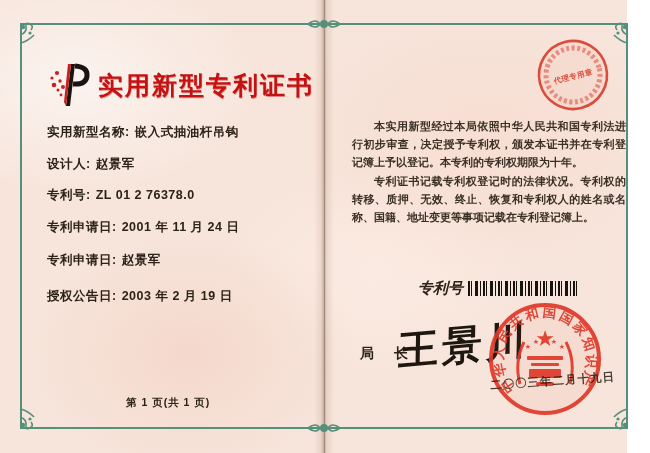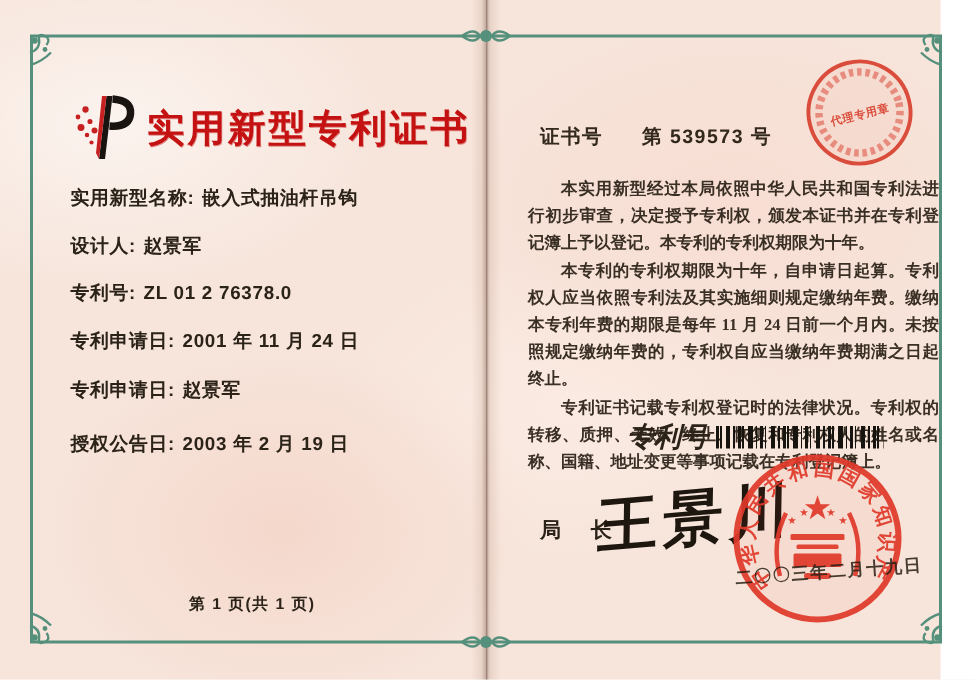--- a/index.html
+++ b/index.html
@@ -59,21 +59,21 @@
     transform:rotate(-14deg); opacity:.92; }
   .agent-seal .center-text{ position:absolute; left:8px; top:34px; width:58px; text-align:center;
     font-size:7.5px; font-weight:bold; color:#d8402e; letter-spacing:.5px; }
 
   .body-text{ position:absolute; left:352px; top:117px; width:274px; color:#3a2f24;
     font-size:11px; line-height:18.2px; text-align:justify; font-weight:bold;
     font-family:"Liberation Serif", serif; }
   .body-text p{ text-indent:2em; margin:0; }
 
   .barcode-row{ position:absolute; left:418px; top:279px; display:flex; align-items:center; }
-  .barcode-label{ font-size:18px; font-weight:bold; font-style:italic; color:#2b2218; margin-right:5px;
+  .barcode-label{ font-size:15px; font-weight:bold; font-style:italic; color:#2b2218; margin-right:5px;
     font-family:"Liberation Serif", serif; }
   .barcode{ width:112px; height:15px; background:
     repeating-linear-gradient(90deg,
       #17130f 0px,#17130f 2px, transparent 2px, transparent 3px,
       #17130f 3px,#17130f 4px, transparent 4px, transparent 7px,
       #17130f 7px,#17130f 10px, transparent 10px, transparent 12px,
       #17130f 12px,#17130f 13px, transparent 13px, transparent 15px); }
 
   .director-row{ position:absolute; left:360px; top:345px; font-size:14px; font-weight:bold;
     color:#2b2218; letter-spacing:8px; }
@@ -177,35 +177,31 @@
   </div>
   <div class="field f4">
     <span>专利申请日:</span><span class="val">赵景军</span>
   </div>
   <div class="field f5">
     <span>授权公告日:</span><span class="val">2003 年 2 月 19 日</span>
   </div>
 
   <div class="page-footer">第 1 页(共 1 页)</div>
 
-  <div class="certno-row">
-    <span>证书号</span><span class="certno-val">第 539573 号</span>
-  </div>
 
   <div class="agent-seal">
     <svg width="74" height="74" viewBox="0 0 74 74">
       <circle cx="37" cy="37" r="34" fill="rgba(224,70,50,0.05)" stroke="#d8402e" stroke-width="2.6"></circle>
       <circle cx="37" cy="37" r="27" fill="none" stroke="#d8402e" stroke-width="5" stroke-dasharray="3 2.5" opacity=".55"></circle>
     </svg>
     <span class="center-text">代理专用章</span>
   </div>
 
   <div class="body-text">
     <p>本实用新型经过本局依照中华人民共和国专利法进行初步审查，决定授予专利权，颁发本证书并在专利登记簿上予以登记。本专利的专利权期限为十年。</p>
-    <p>本专利的专利权期限为十年，自申请日起算。专利权人应当依照专利法及其实施细则规定缴纳年费。缴纳本专利年费的期限是每年 11 月 24 日前一个月内。未按照规定缴纳年费的，专利权自应当缴纳年费期满之日起终止。</p>
     <p>专利证书记载专利权登记时的法律状况。专利权的转移、质押、无效、终止、恢复和专利权人的姓名或名称、国籍、地址变更等事项记载在专利登记簿上。</p>
   </div>
 
   <div class="barcode-row">
     <span class="barcode-label">专利号</span>
     <span class="barcode"></span>
   </div>
 
   <div class="director-row">局 长</div>
   <div class="signature">王景川</div>

